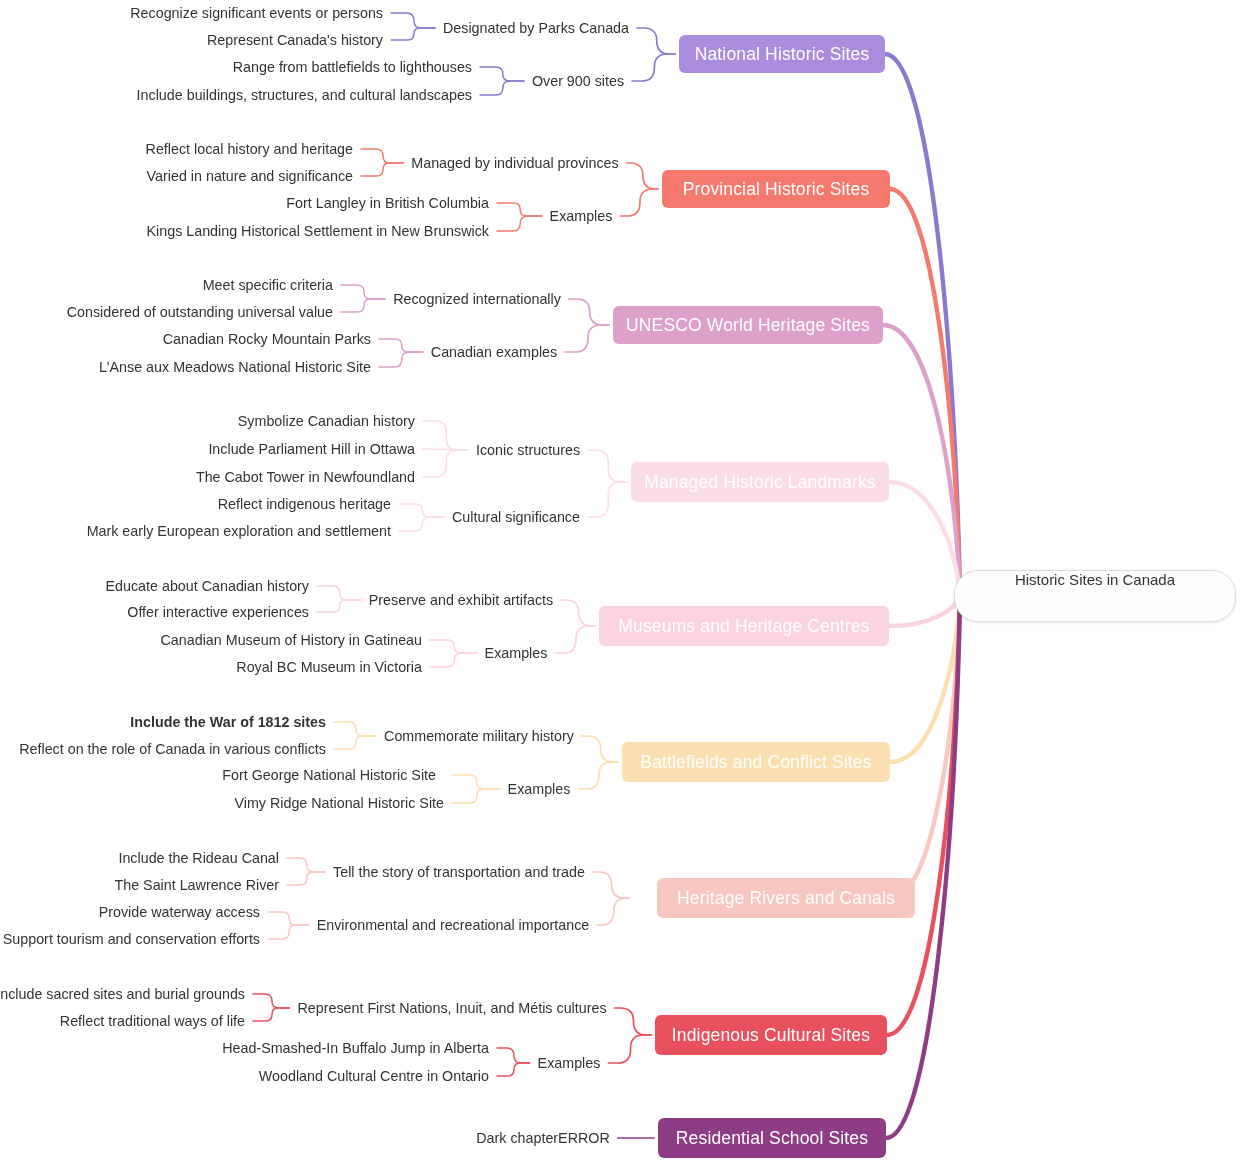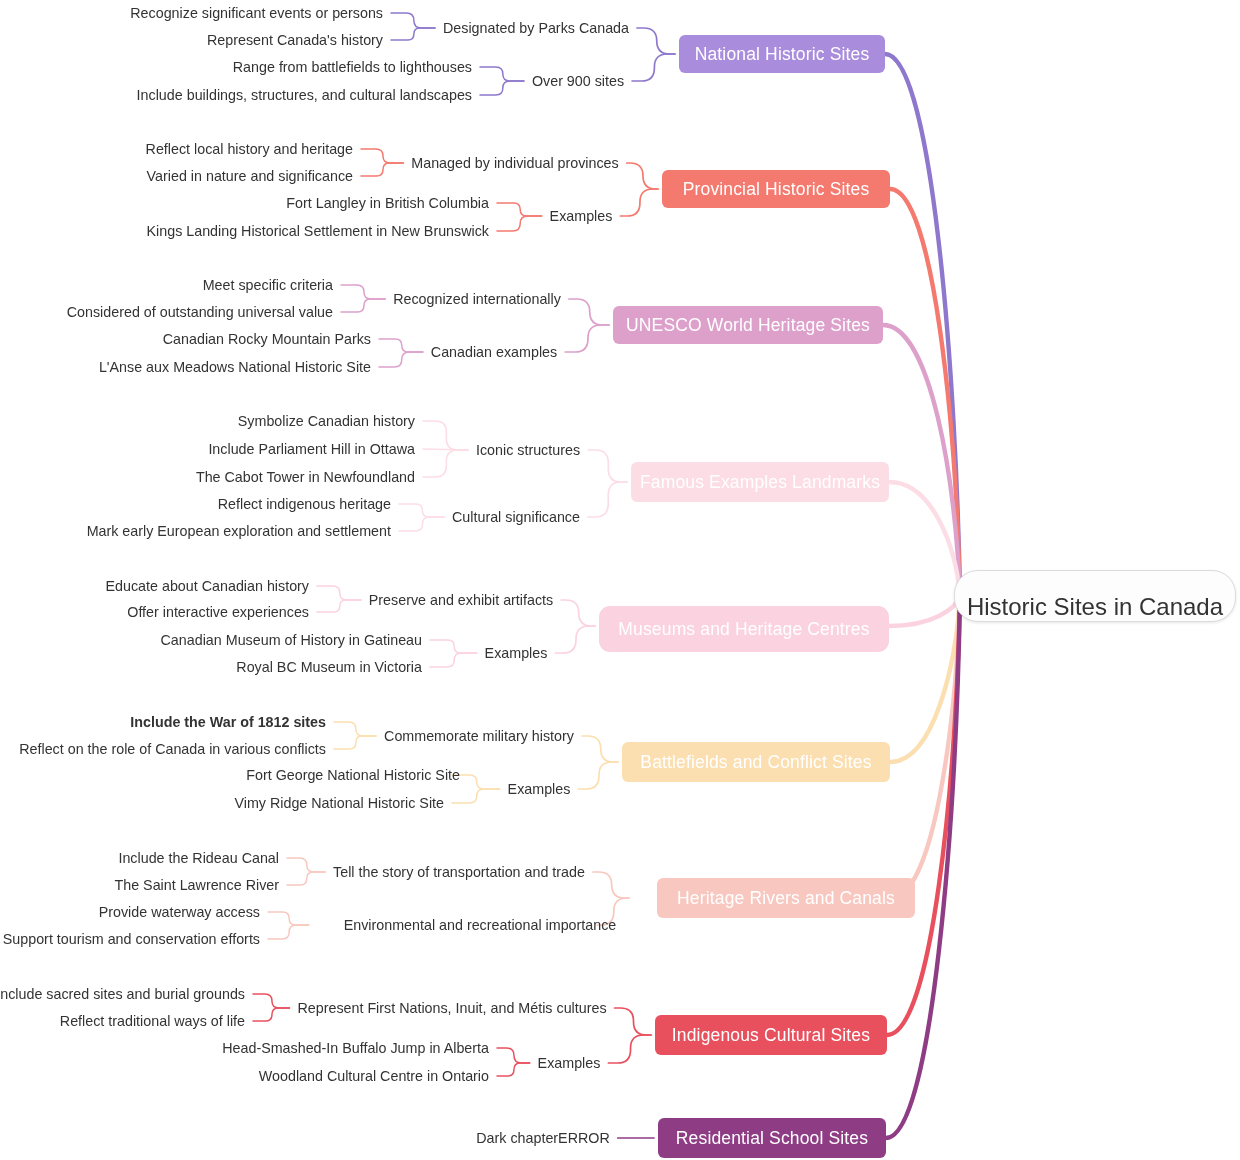--- a/index.html
+++ b/index.html
@@ -37,27 +37,27 @@
     font-size: 17.5px;
     letter-spacing: 0.15px;
     white-space: nowrap;
     padding: 0 0;
     z-index: 4;
   }
   .root-node {
     position: absolute;
     box-sizing: border-box;
     display: flex;
-    align-items: flex-end;
+    align-items: flex-start;
     justify-content: center;
     background: #fdfdfd;
     border: 1px solid #dcdcdc;
     border-radius: 24px;
     color: #333333;
-    font-size: 24px;
+    font-size: 15px;
     white-space: nowrap;
     box-shadow: 0 1px 3px rgba(0,0,0,0.10);
     z-index: 6;
     padding: 0 20px;
   }
   .leaf {
     position: absolute;
     color: #333333;
     font-size: 14.3px;
     white-space: nowrap;
@@ -165,54 +165,54 @@
       <div class="node" style="left: 613px; top: 306px; width: 270px; height: 38px; background: rgb(221, 160, 203); color: rgb(255, 255, 255);">
         <span>UNESCO World Heritage Sites</span>
       </div>
       <div class="sub" style="left: 477px; top: 299px;">Recognized internationally</div>
       <div class="leaf r" style="left: 333px; top: 285px;">Meet specific criteria</div>
       <div class="leaf r" style="left: 333px; top: 312px;">Considered of outstanding universal value</div>
       <div class="sub" style="left: 494px; top: 352px;">Canadian examples</div>
       <div class="leaf r" style="left: 371px; top: 339px;">Canadian Rocky Mountain Parks</div>
       <div class="leaf r" style="left: 371px; top: 367px;">L'Anse aux Meadows National Historic Site</div>
       <div class="node" style="left: 631px; top: 462px; width: 258px; height: 40px; background: rgb(252, 221, 230); color: rgb(255, 255, 255);">
-        <span>Famous Examples Landmarks</span>
+        <span>Managed Historic Landmarks</span>
       </div>
       <div class="sub" style="left: 528px; top: 450px;">Iconic structures</div>
       <div class="leaf r" style="left: 415px; top: 421px;">Symbolize Canadian history</div>
       <div class="leaf r" style="left: 415px; top: 449px;">Include Parliament Hill in Ottawa</div>
       <div class="leaf r" style="left: 415px; top: 477px;">The Cabot Tower in Newfoundland</div>
       <div class="sub" style="left: 516px; top: 517px;">Cultural significance</div>
       <div class="leaf r" style="left: 391px; top: 504px;">Reflect indigenous heritage</div>
       <div class="leaf r" style="left: 391px; top: 531px;">Mark early European exploration and settlement</div>
-      <div class="node" style="left: 599px; top: 606px; width: 290px; height: 46px; background: rgb(251, 210, 224); color: rgb(255, 255, 255); border-radius: 11px;">
+      <div class="node" style="left: 599px; top: 606px; width: 290px; height: 40px; background: rgb(251, 210, 224); color: rgb(255, 255, 255);">
         <span>Museums and Heritage Centres</span>
       </div>
       <div class="sub" style="left: 461px; top: 600px;">Preserve and exhibit artifacts</div>
       <div class="leaf r" style="left: 309px; top: 586px;">Educate about Canadian history</div>
       <div class="leaf r" style="left: 309px; top: 612px;">Offer interactive experiences</div>
       <div class="sub" style="left: 516px; top: 653px;">Examples</div>
       <div class="leaf r" style="left: 422px; top: 640px;">Canadian Museum of History in Gatineau</div>
       <div class="leaf r" style="left: 422px; top: 667px;">Royal BC Museum in Victoria</div>
       <div class="node" style="left: 622px; top: 742px; width: 268px; height: 40px; background: rgb(252, 223, 176); color: rgb(255, 255, 255);">
         <span>Battlefields and Conflict Sites</span>
       </div>
       <div class="sub" style="left: 479px; top: 736px; text-align: right;">Commemorate military history</div>
       <div class="leaf r" style="left: 326px; top: 722px; font-weight: bold;">Include the War of 1812 sites</div>
       <div class="leaf r" style="left: 326px; top: 749px;">Reflect on the role of Canada in various conflicts</div>
       <div class="sub" style="left: 539px; top: 789px;">Examples</div>
-      <div class="leaf r" style="left: 460px; top: 775px;">Fort George National Historic Site</div>
+      <div class="leaf r" style="left: 436px; top: 775px;">Fort George National Historic Site</div>
       <div class="leaf r" style="left: 444px; top: 803px;">Vimy Ridge National Historic Site</div>
       <div class="node" style="left: 633px; top: 878px; width: 258px; height: 40px; background: rgb(248, 200, 192); color: rgb(255, 255, 255); margin-left: 24px;">
         <span>Heritage Rivers and Canals</span>
       </div>
       <div class="sub" style="left: 459px; top: 872px;">Tell the story of transportation and trade</div>
       <div class="leaf r" style="left: 279px; top: 858px;">Include the Rideau Canal</div>
       <div class="leaf r" style="left: 279px; top: 885px;">The Saint Lawrence River</div>
-      <div class="sub" style="left: 453px; top: 925px; margin-left: 27px;">Environmental and recreational importance</div>
+      <div class="sub" style="left: 453px; top: 925px;">Environmental and recreational importance</div>
       <div class="leaf r" style="left: 260px; top: 912px;">Provide waterway access</div>
       <div class="leaf r" style="left: 260px; top: 939px;">Support tourism and conservation efforts</div>
       <div class="node" style="left: 655px; top: 1015px; width: 232px; height: 40px; background: rgb(233, 80, 94); color: rgb(255, 255, 255);">
         <span>Indigenous Cultural Sites</span>
       </div>
       <div class="sub" style="left: 452px; top: 1008px;">Represent First Nations, Inuit, and Métis cultures</div>
       <div class="leaf r" style="left: 245px; top: 994px;">Include sacred sites and burial grounds</div>
       <div class="leaf r" style="left: 245px; top: 1021px;">Reflect traditional ways of life</div>
       <div class="sub" style="left: 569px; top: 1063px;">Examples</div>
       <div class="leaf r" style="left: 489px; top: 1048px;">Head-Smashed-In Buffalo Jump in Alberta</div>

